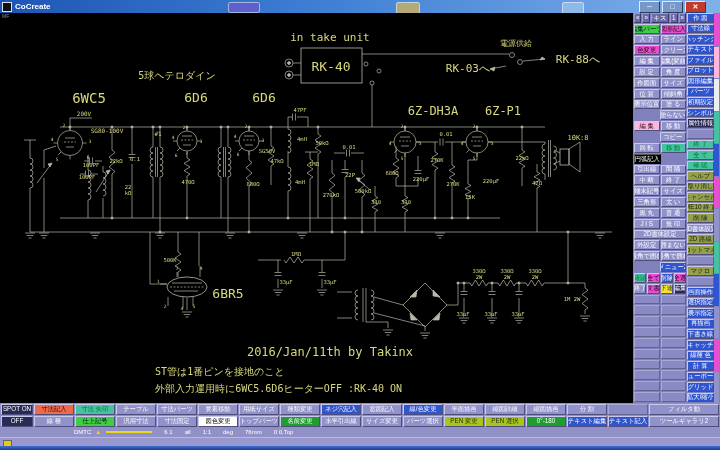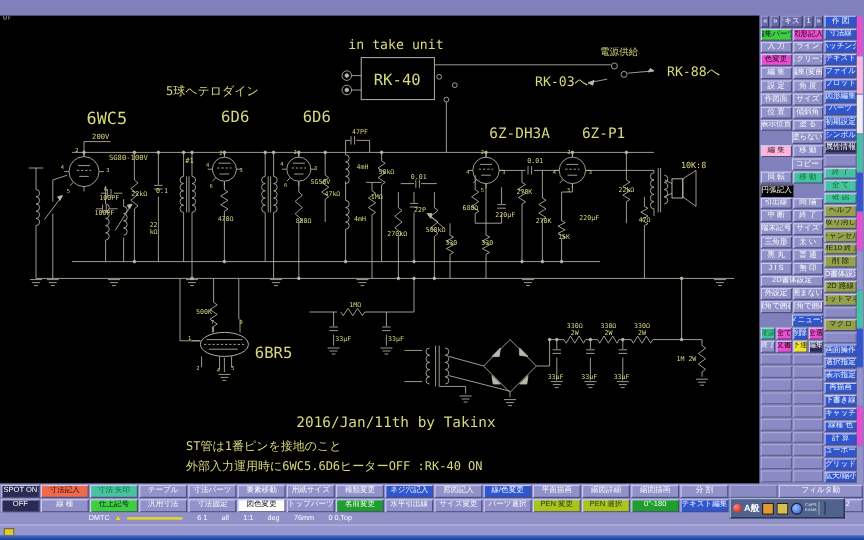--- a/index.html
+++ b/index.html
@@ -77,20 +77,32 @@
   .i1{background:#e09a30;} .i2{background:#d8c050;} 
   .i3{background:radial-gradient(circle at 35% 35%,#9ac0ff,#2858c8);border-radius:50%;}
   .imetxt{font-size:3.5px;line-height:1.1;margin-left:2px;color:#dde4f4;}
   .imegrip{width:4px;height:11px;margin-left:2px;border-left:1px solid #8aa;border-right:1px solid #334;}
 </style>
 </head>
 <body>
 
 <div id="stage">
 
+  <div class="titlebar">
+    <span class="appicon"></span>
+    <span>CoCreate</span>
+    <span class="ghost g1"></span>
+    <span class="ghost g2"></span>
+    <span class="ghost g3"></span>
+    <span class="winctl">
+      <span class="wbtn">─</span>
+      <span class="wbtn">□</span>
+      <span class="wbtn close">✕</span>
+    </span>
+  </div>
 
   <div class="canvas">
     <span class="corner">MF</span>
     <svg id="schem" viewBox="0 13 633 390">
         <line x1="293" y1="63" x2="301" y2="63" stroke="#b9b9aa" stroke-width="0.7"></line>
         <line x1="293" y1="75" x2="301" y2="75" stroke="#b9b9aa" stroke-width="0.7"></line>
         <line x1="362" y1="54" x2="509" y2="54" stroke="#b9b9aa" stroke-width="0.7"></line>
         <line x1="490" y1="69" x2="506" y2="66" stroke="#b9b9aa" stroke-width="0.7"></line>
         <line x1="523" y1="61" x2="545" y2="59" stroke="#b9b9aa" stroke-width="0.7"></line>
         <line x1="372" y1="85" x2="372" y2="127" stroke="#b9b9aa" stroke-width="0.7"></line>
@@ -795,26 +807,14 @@
     <span class="warn">▲</span>
     <span class="ydash"></span>
     <span id="statusItems" style="display:flex"><span class="sitem">6 1</span><span class="sitem">all</span><span class="sitem">1:1</span><span class="sitem">deg</span><span class="sitem">76mm</span><span class="sitem">0 0,Top</span></span>
   </div>
 
   <div class="strip">
     <span class="ymark"></span>
   </div>
   <div class="edgebar"></div>
 
-  <div class="ime">
-    <span class="imedot"></span>
-    <span class="imemode">A般</span>
-    <span class="imeic i1"></span>
-    <span class="imeic i2"></span>
-    <span class="imeic i3"></span>
-    <span class="imetxt">
-      <div>CAPS</div>
-      <div>KANA</div>
-    </span>
-    <span class="imegrip"></span>
-  </div>
 
 </div>
 
 </body></html>

